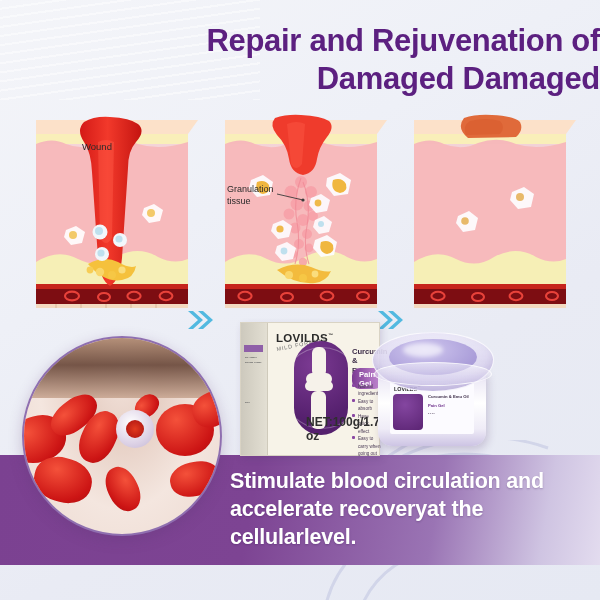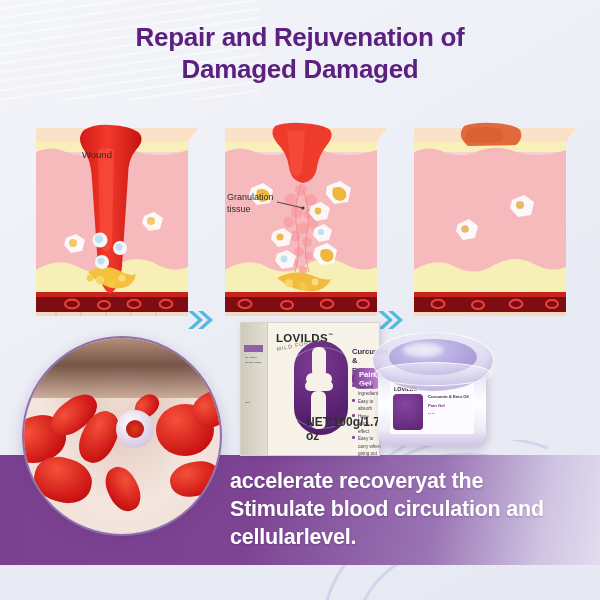--- a/index.html
+++ b/index.html
@@ -11,28 +11,28 @@
   #stage{position:relative;width:600px;height:600px;overflow:hidden;
     background:linear-gradient(150deg,#f4f5f9 0%,#eef0f7 35%,#e9ebf4 65%,#e6e9f3 100%);}
 
   
   .bg-waves-tl{position:absolute;left:-40px;top:-30px;width:300px;height:130px;
     background:repeating-linear-gradient(172deg, rgba(255,255,255,0) 0 7px, rgba(255,255,255,.85) 7px 9px);
     opacity:.55;pointer-events:none;}
   .bg-waves-br{position:absolute;right:-60px;bottom:-70px;width:340px;height:230px;pointer-events:none;opacity:.85;}
 
   
-  .title{position:absolute;left:0;right:0;top:22px;text-align:center;
-    color:#5c2080;font-weight:bold;font-size:26px;line-height:1.22;
+  .title{position:absolute;left:0;right:0;top:22px;text-align:right;
+    color:#5c2080;font-weight:bold;font-size:31px;line-height:1.22;
     letter-spacing:-.3px;}
   .title .l2{display:block;}
 
   
   .panels{position:absolute;left:0;top:112px;width:600px;height:196px;}
-  .panel{position:absolute;top:8px;width:172px;height:196px;}
+  .panel{position:absolute;top:0;width:172px;height:196px;}
   .p1{left:26px;} .p2{left:215px;} .p3{left:404px;}
 
   .arrow{position:absolute;top:196px;width:28px;height:24px;}
   .a1{left:186px;} .a2{left:376px;}
 
   .skin{position:absolute;left:0;top:0;width:172px;height:196px;}
 
   
   .product{position:absolute;left:232px;top:318px;width:290px;height:148px;}
   .box{position:absolute;left:8px;top:4px;width:138px;height:132px;
@@ -291,22 +291,22 @@
           <circle cx="61" cy="109" r="3.8" fill="#e8b96a"></circle>
           <path d="M108 80 l12 -5 l10 7 l-3 13 l-13 2 l-8 -9 Z" fill="#fdfdff" opacity=".92"></path>
           <circle cx="116" cy="85" r="4" fill="#e8b96a"></circle>
         </g>
       </svg>
     </div>
   </div>
 
   <div class="band"></div>
   <div class="band-text">
+    <div>Stimulate blood circulation and</div>
     <div>accelerate recoveryat the</div>
-    <div>Stimulate blood circulation and</div>
     <div>cellularlevel.</div>
   </div>
 
   <div class="bloodcircle">
     <div class="vessel-top"></div>
     <div class="rbc flat" style="left:-14px;top:78px;width:56px;height:46px;transform:rotate(-18deg);"></div>
     <div class="rbc flat" style="left:24px;top:62px;width:52px;height:30px;transform:rotate(-38deg);"></div>
     <div class="rbc flat" style="left:10px;top:120px;width:58px;height:44px;transform:rotate(16deg);"></div>
     <div class="rbc flat" style="left:58px;top:72px;width:34px;height:54px;transform:rotate(26deg);"></div>
     <div class="rbc flat" style="left:76px;top:136px;width:46px;height:30px;transform:rotate(64deg);"></div>

